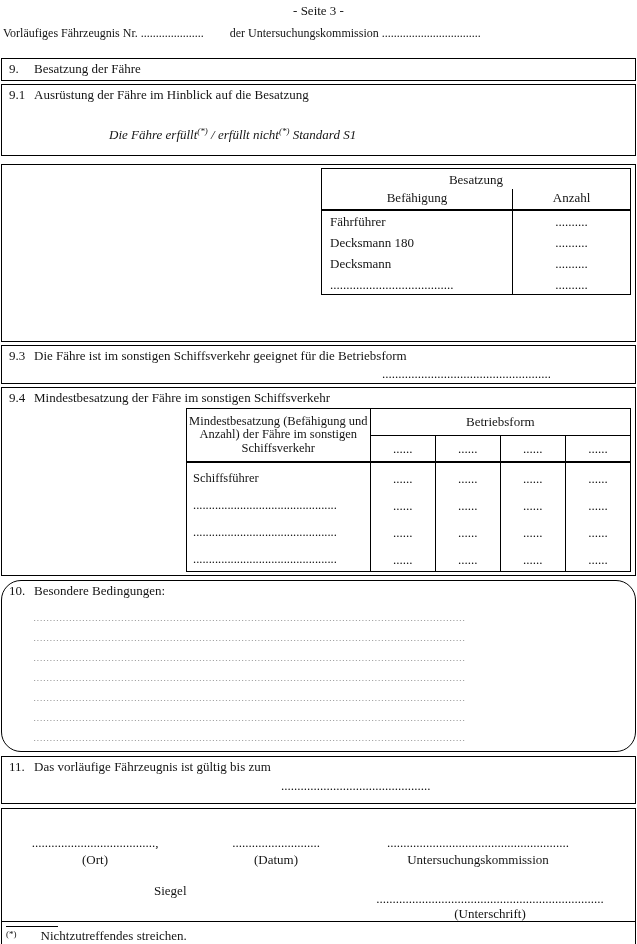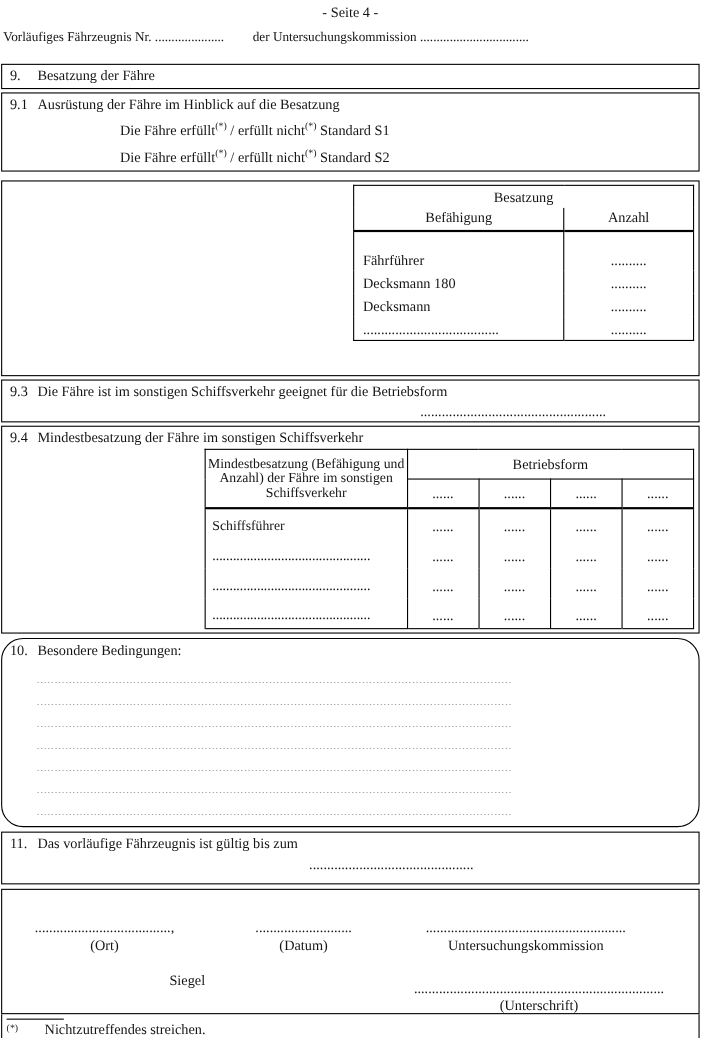--- a/index.html
+++ b/index.html
@@ -22,35 +22,35 @@
   #b93   { margin-top:3px;  height:39px; }
   #b94   { margin-top:3px;  height:189px; }
   #b10   { margin-top:4px;  height:172px;border-radius:20px; }
   #b11   { margin-top:4px;  height:48px; }
   #bsig  { margin-top:4px;  height:114px; position:relative; }
   #bfoot { margin-top:0;    height:23px; border-top:none; }
 
   .row { display:flex; white-space:nowrap; }
   .num { flex:0 0 28px; padding-left:3px; box-sizing:border-box; }
 
-  .indent { margin-left:103px; margin-top:8px; white-space:nowrap; }
+  .indent { margin-left:103px; margin-top:24px; white-space:nowrap;font-style:italic; }
   .indent:first-of-type { margin-top:6px; }
   sup.mk { font-size:9px; vertical-align:super; line-height:0; }
 
   
   .t92 { border-collapse:collapse; margin:1px 0 0 315px; table-layout:fixed; }
   .t92 { border:1.5px solid #000; }
   .t92 td { padding:0; overflow:hidden; white-space:nowrap; }
   .t92 .gh td { text-align:center; padding:1px 0 0 0; height:19px; }
   .t92 .ch td { text-align:center; border-bottom:2.5px solid #000; padding:0 0 2px 0; height:18px; }
   .t92 td.c1 { width:188px; }
   .t92 td.c2 { width:125px; border-left:1.5px solid #000; }
   .t92 .tb td.c1 { padding:3px 0 0 8px; height:18px; }
   .t92 .tb td.c2 { text-align:center; padding-top:3px; }
-  .t92 .tb.first td { padding-top:17px; }
+  .t92 .tb.first td { padding-top:2px; }
 
   
   .dotline { overflow:hidden; white-space:nowrap; line-height:11px; }
   #b93 .dotline { margin:4px 0 0 376px; width:168px; }
   #b11 .dotline { margin:5px 0 0 275px; width:150px; }
 
   
   .t94 { border-collapse:collapse; margin:2px 0 0 180px; table-layout:fixed; border:1.5px solid #000; }
   .t94 td { border:1.5px solid #000; padding:0; overflow:hidden; text-align:center; vertical-align:middle; }
   .t94 td.c1 { width:178px; font-size:12.5px; line-height:13.5px; padding:1px 2px; }
@@ -83,21 +83,21 @@
   .fnrule { width:52px; border-top:1.3px solid #000; margin:2px 0 1px 0; }
   .fnrow { display:flex; }
   .fnmark { font-size:9px; vertical-align:super; line-height:10px; padding-top:1px; }
   .fntext { margin-left:24px; }
 </style>
 </head>
 <body>
 
 <div class="page">
 
-  <div class="seite">- Seite 4 -</div>
+  <div class="seite">- Seite 3 -</div>
   <div class="hdr-row">
     <span>Vorläufiges Fährzeugnis Nr. .....................</span>
     <span class="hdr-right">der Untersuchungskommission .................................</span>
   </div>
 
   <div class="sec" id="b9">
     <div class="row">
       <span class="num">9.</span>
       <span>Besatzung der Fähre</span>
     </div>

